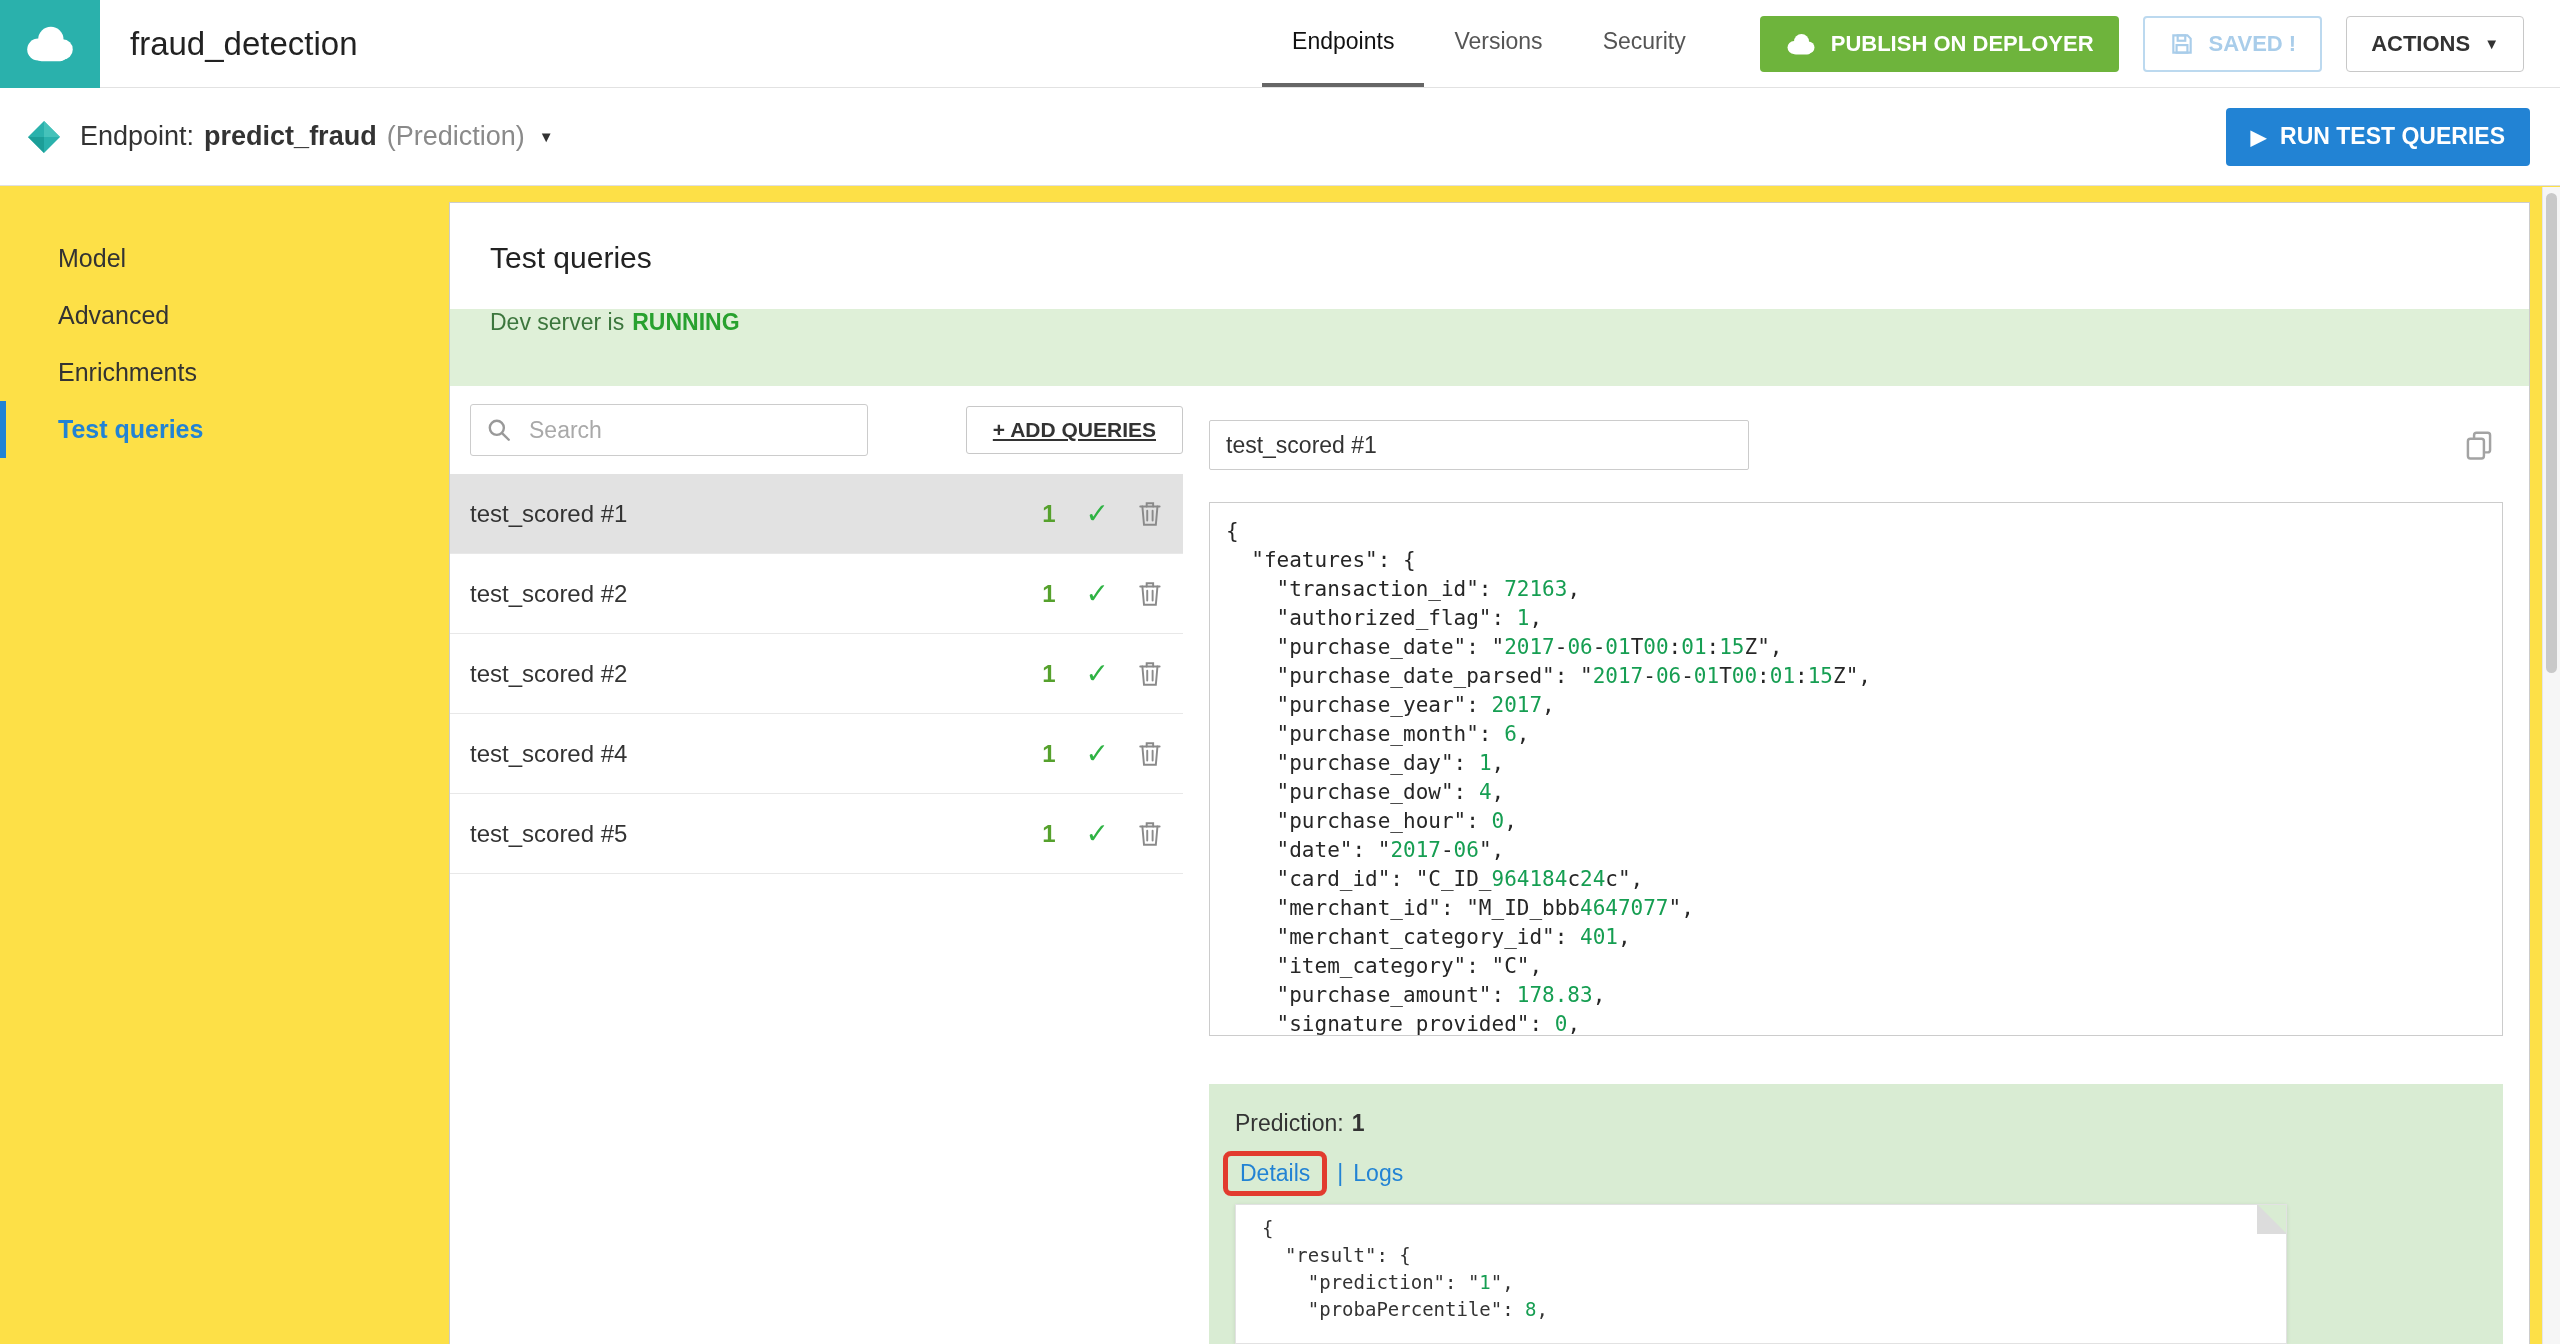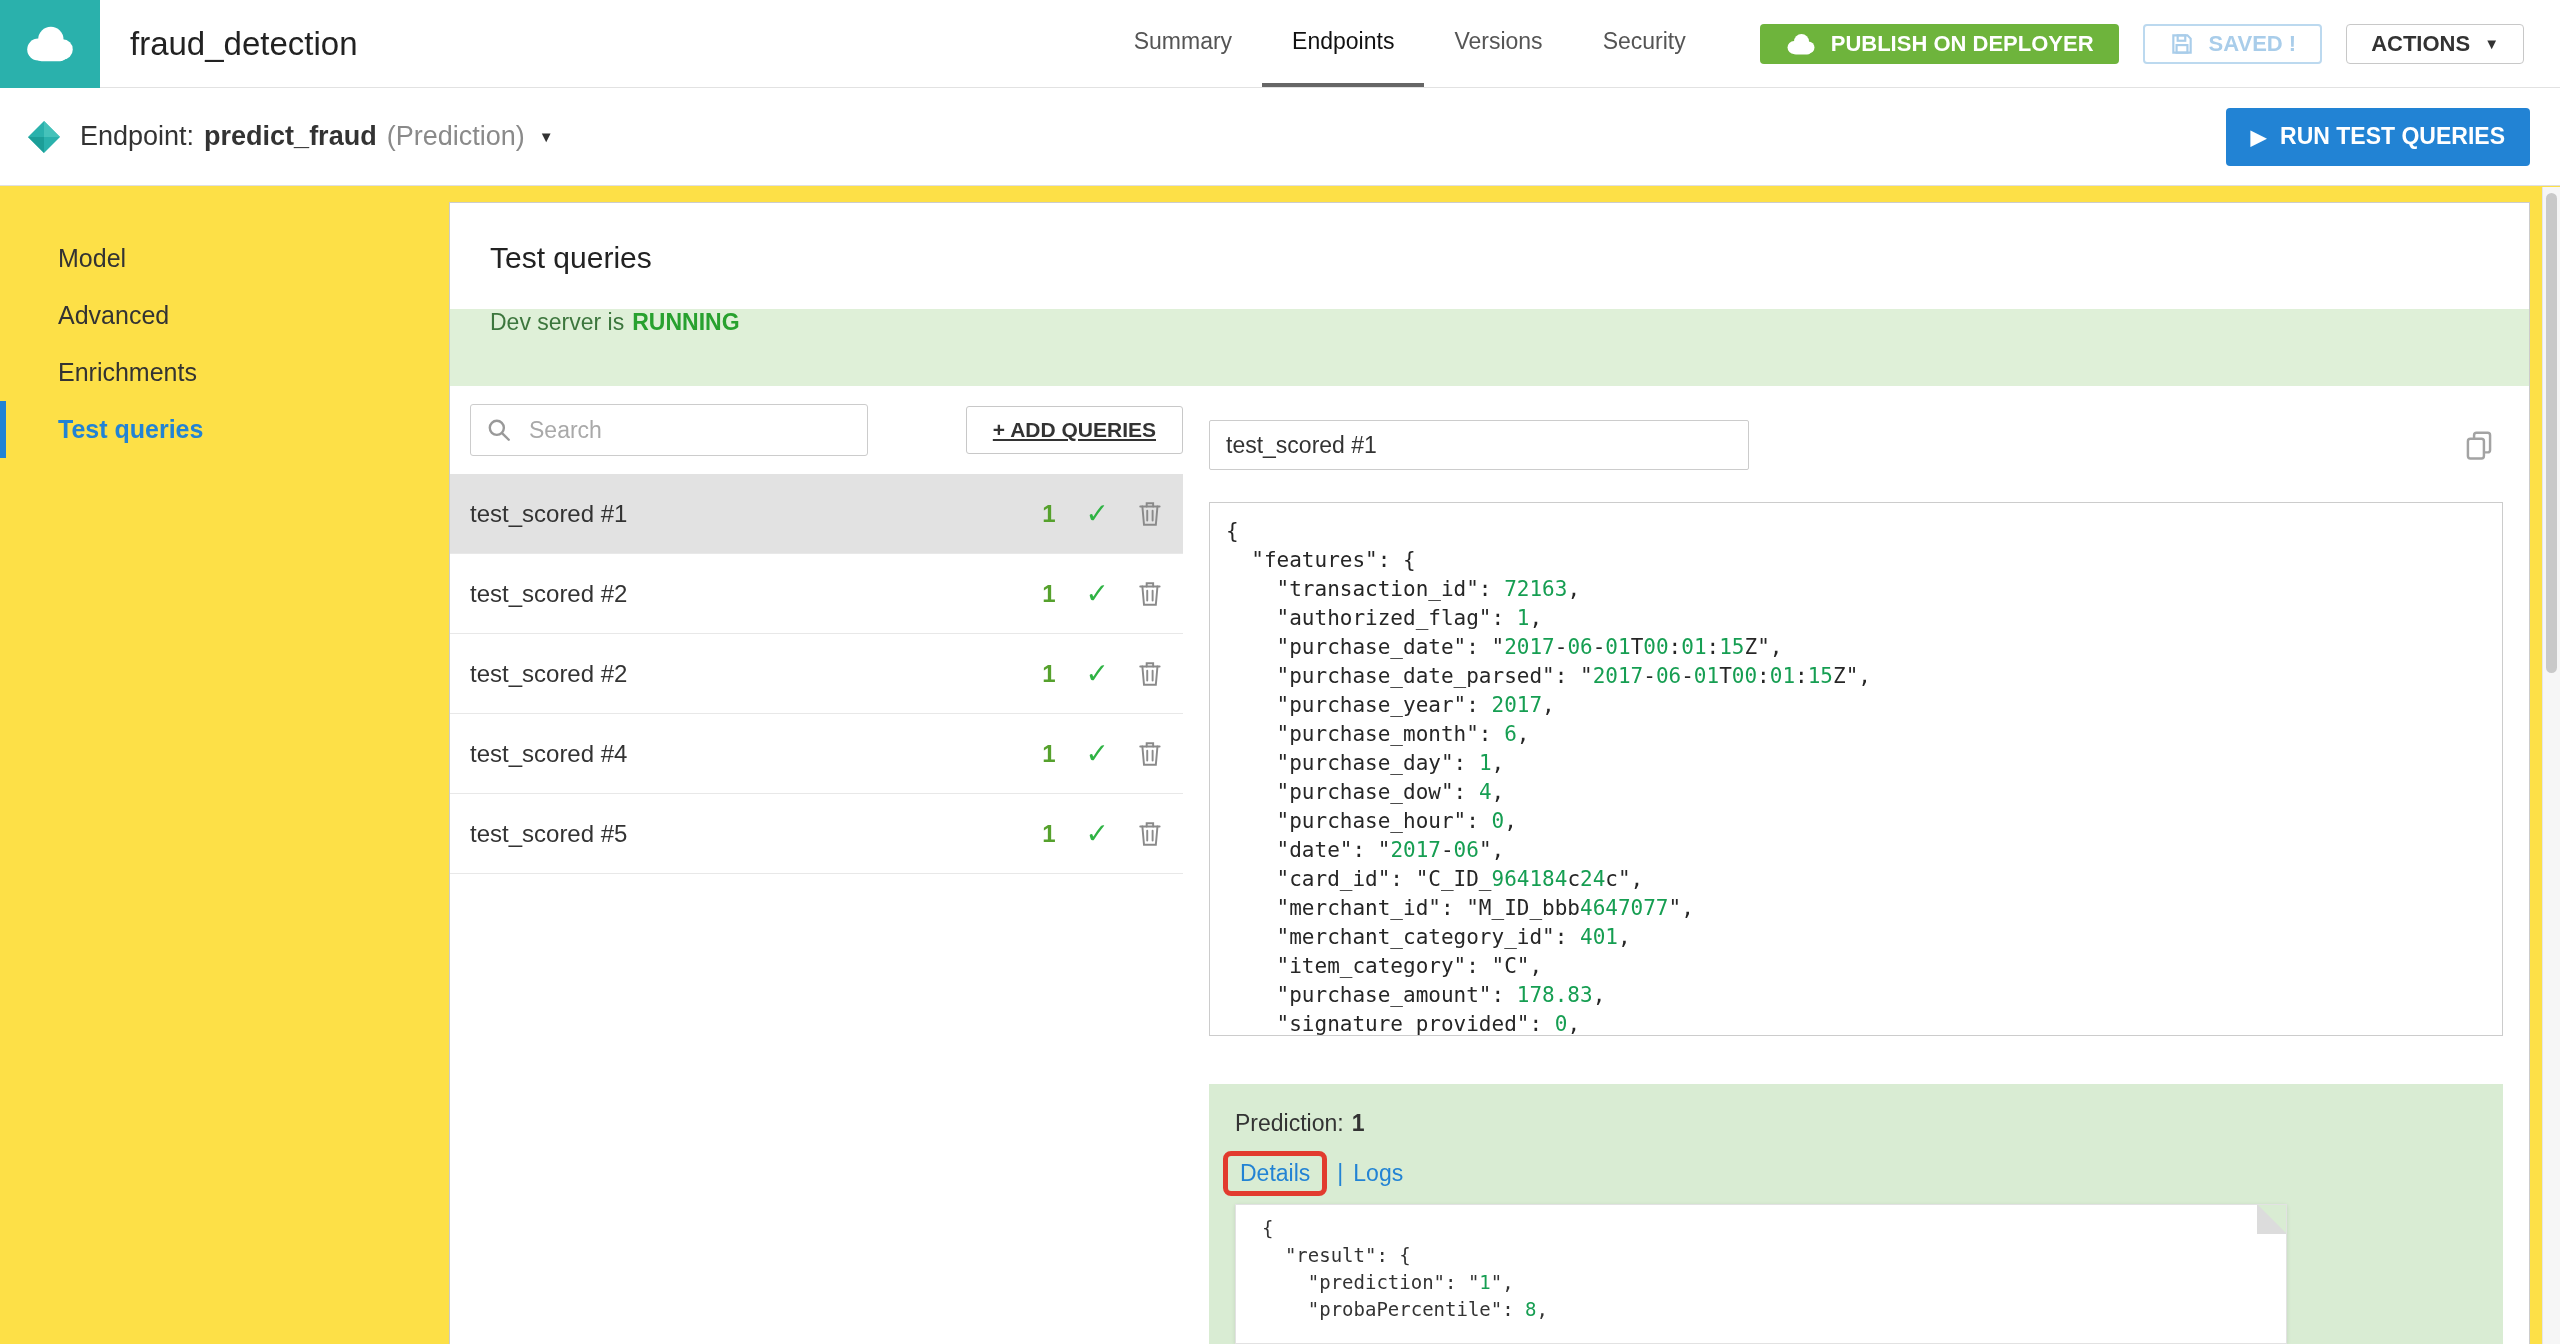--- a/index.html
+++ b/index.html
@@ -11,21 +11,21 @@
 
   
   .topbar { height: 88px; display: flex; align-items: center; border-bottom: 1px solid #e2e2e2; background: #fff; }
   .logo { width: 100px; height: 88px; background: var(--teal); display: flex; align-items: center; justify-content: center; cursor: pointer; flex: none; }
   .logo svg { width: 54px; }
   .app-title { font-size: 33px; color: #222; margin-left: 30px; font-weight: 400; white-space: nowrap; }
   .tabs { display: flex; margin-left: auto; height: 100%; }
   .tab { display: flex; align-items: center; padding: 0 30px; font-size: 23px; color: #555; cursor: pointer; border-bottom: 4px solid transparent; }
   .tab.active { color: #111; border-bottom-color: #666; }
   .topbar-buttons { display: flex; align-items: center; gap: 24px; margin: 0 36px 0 44px; }
-  .btn { border-radius: 4px; font-weight: bold; font-size: 22px; display: inline-flex; align-items: center; gap: 14px; padding: 0 24px; height: 40px; cursor: pointer; border: 1px solid transparent; white-space: nowrap; background: #fff; }
+  .btn { border-radius: 4px; font-weight: bold; font-size: 22px; display: inline-flex; align-items: center; gap: 14px; padding: 0 24px; height: 56px; cursor: pointer; border: 1px solid transparent; white-space: nowrap; background: #fff; }
   .btn-publish { background: var(--green); color: #fff; }
   .btn-publish svg { width: 32px; }
   .btn-saved { border: 2px solid var(--light_blue_border); color: var(--light_blue); }
   .btn-saved svg { width: 26px; }
   .btn-actions { border: 1px solid #c8c8c8; color: #333; }
   .caret { font-size: 15px; line-height: 1; }
 
   
   .endpoint-bar { height: 98px; display: flex; align-items: center; padding: 0 30px 0 26px; border-bottom: 1px solid #e0e0e0; background: #fff; }
   .diamond { width: 36px; height: 36px; margin-right: 18px; flex: none; }
@@ -103,21 +103,20 @@
           <circle cx="18" cy="29" r="13"></circle>
           <circle cx="33" cy="17" r="15"></circle>
           <circle cx="47" cy="29" r="12"></circle>
           <rect x="14" y="26" width="38" height="17" rx="8"></rect>
         </svg>
     </span>
   </div>
   <div class="app-title">fraud_detection</div>
 
   <div class="tabs">
-    <div class="tab">Summary</div>
     <div class="tab active">Endpoints</div>
     <div class="tab">Versions</div>
     <div class="tab">Security</div>
   </div>
 
   <div class="topbar-buttons">
     <button class="btn btn-publish">
       <span>
         <svg viewBox="0 0 64 44" fill="#ffffff">
             <circle cx="18" cy="29" r="13"></circle>

